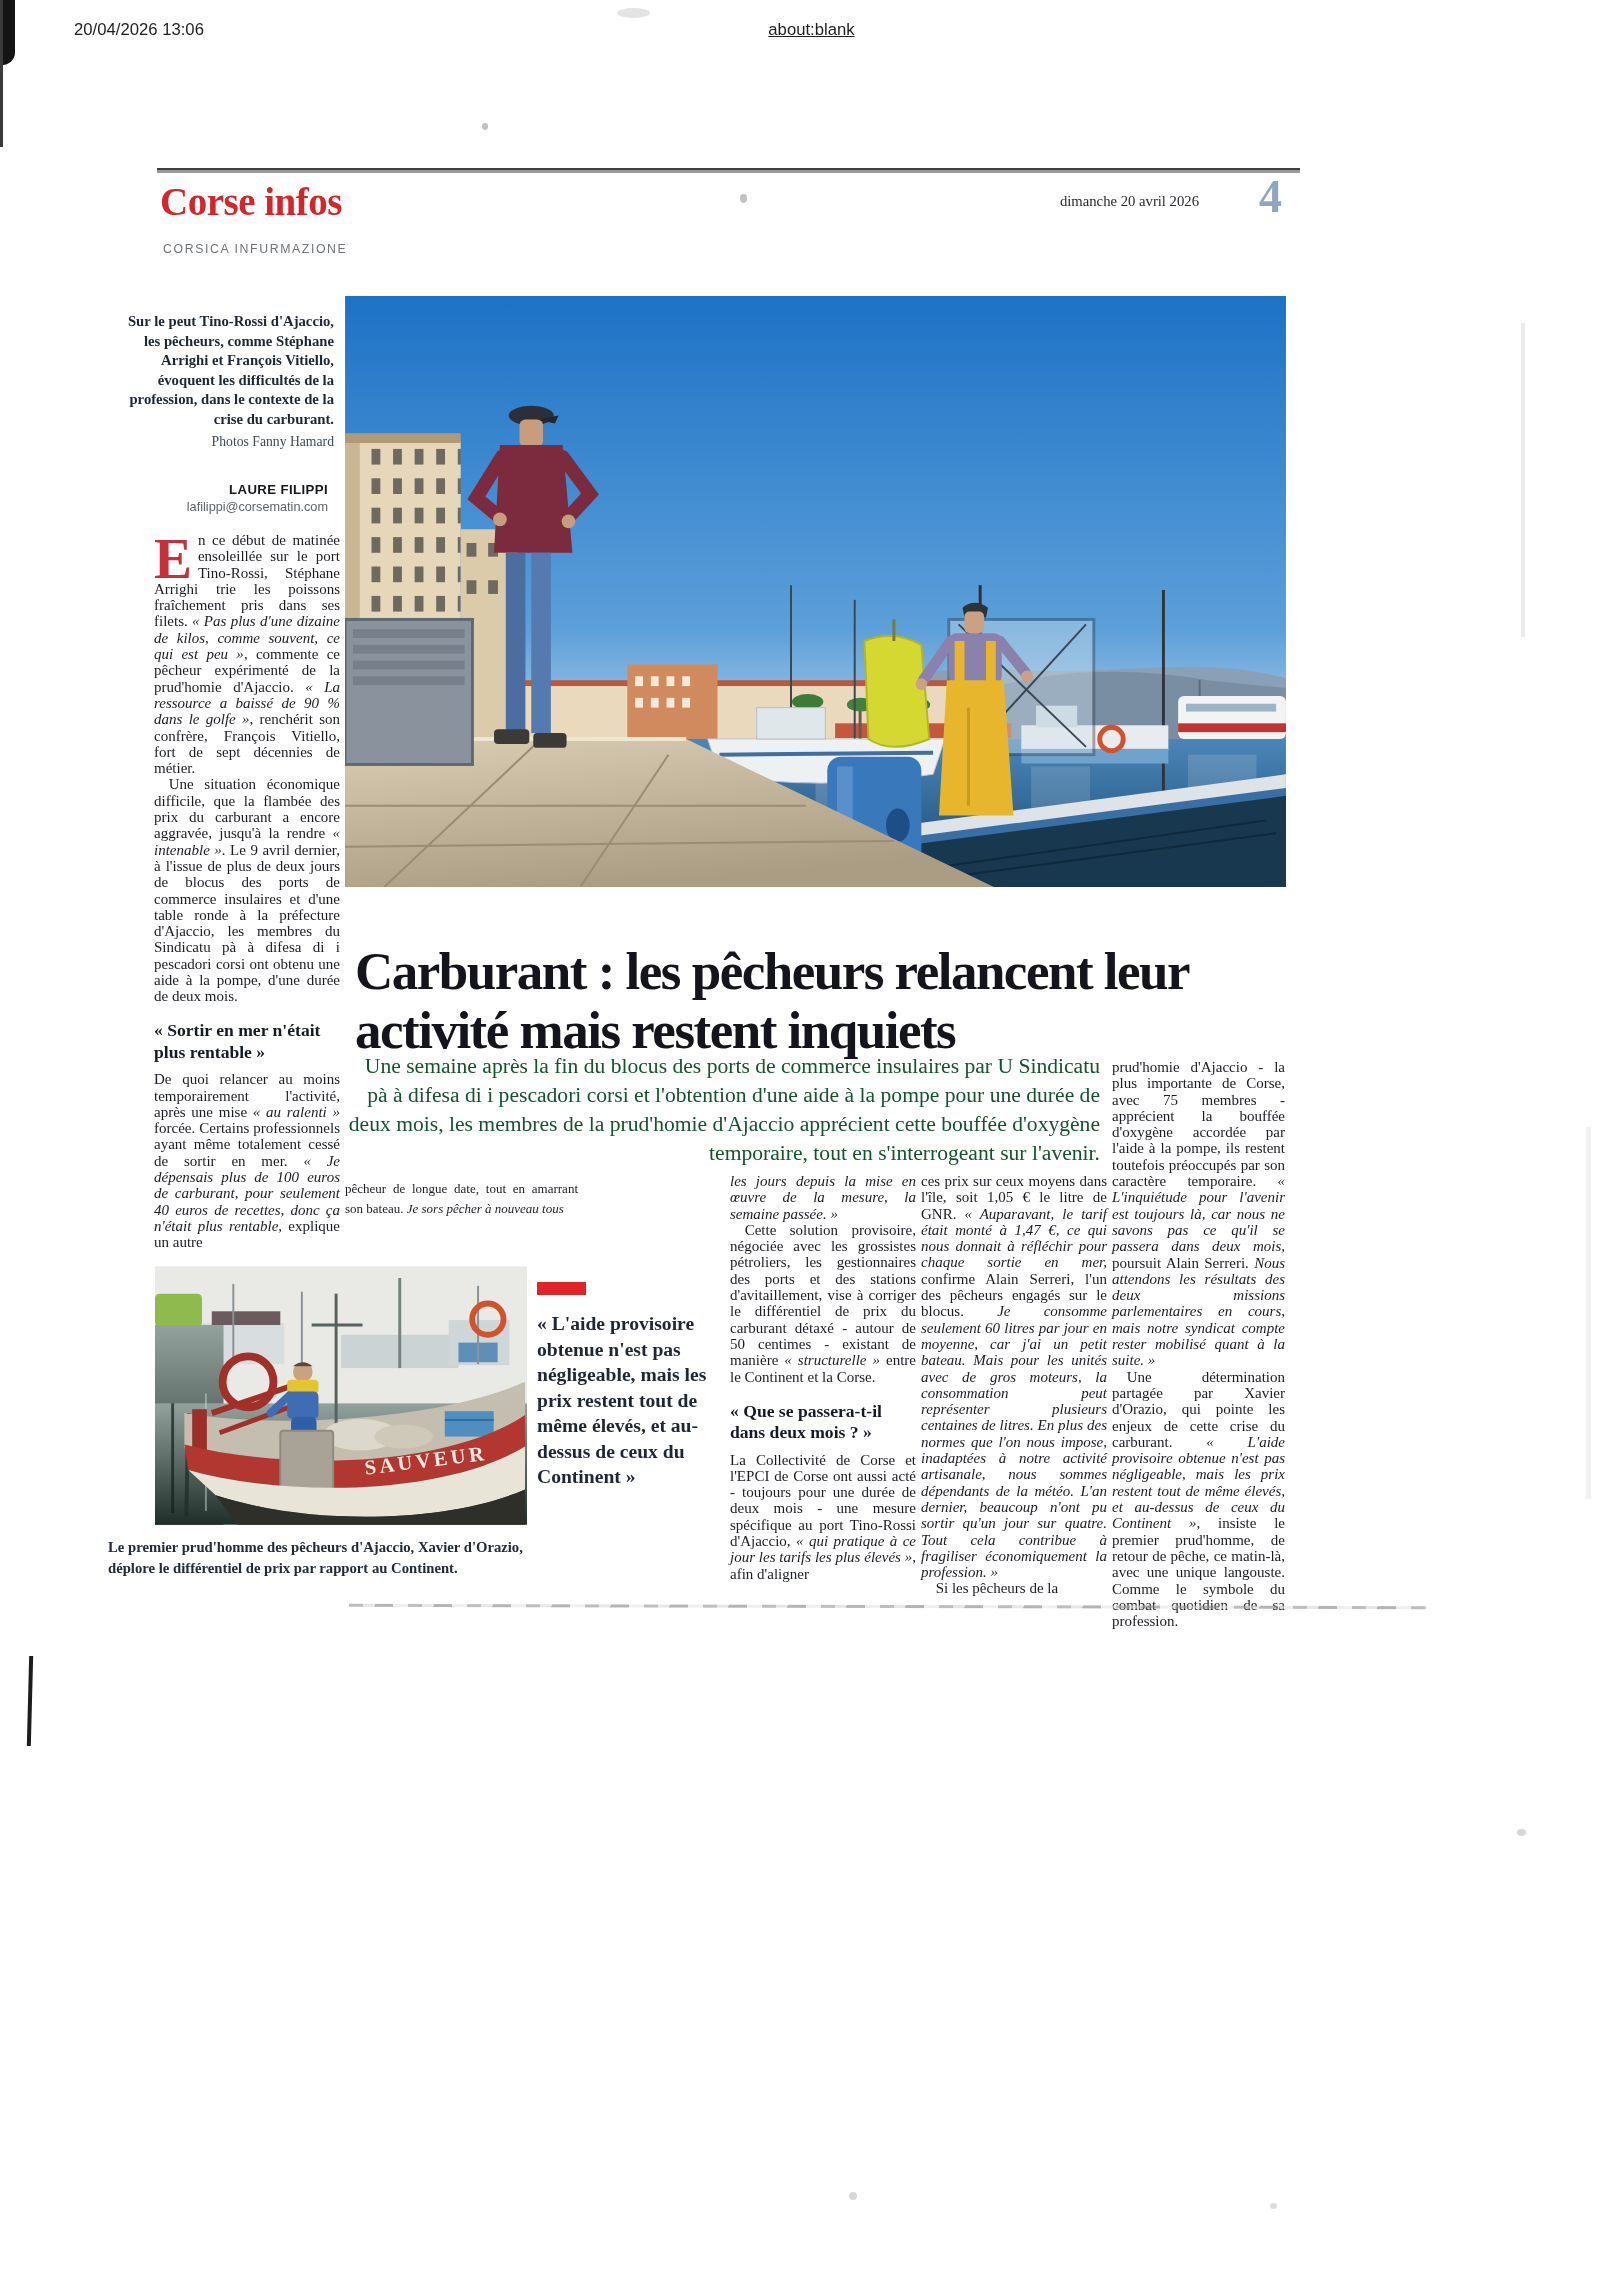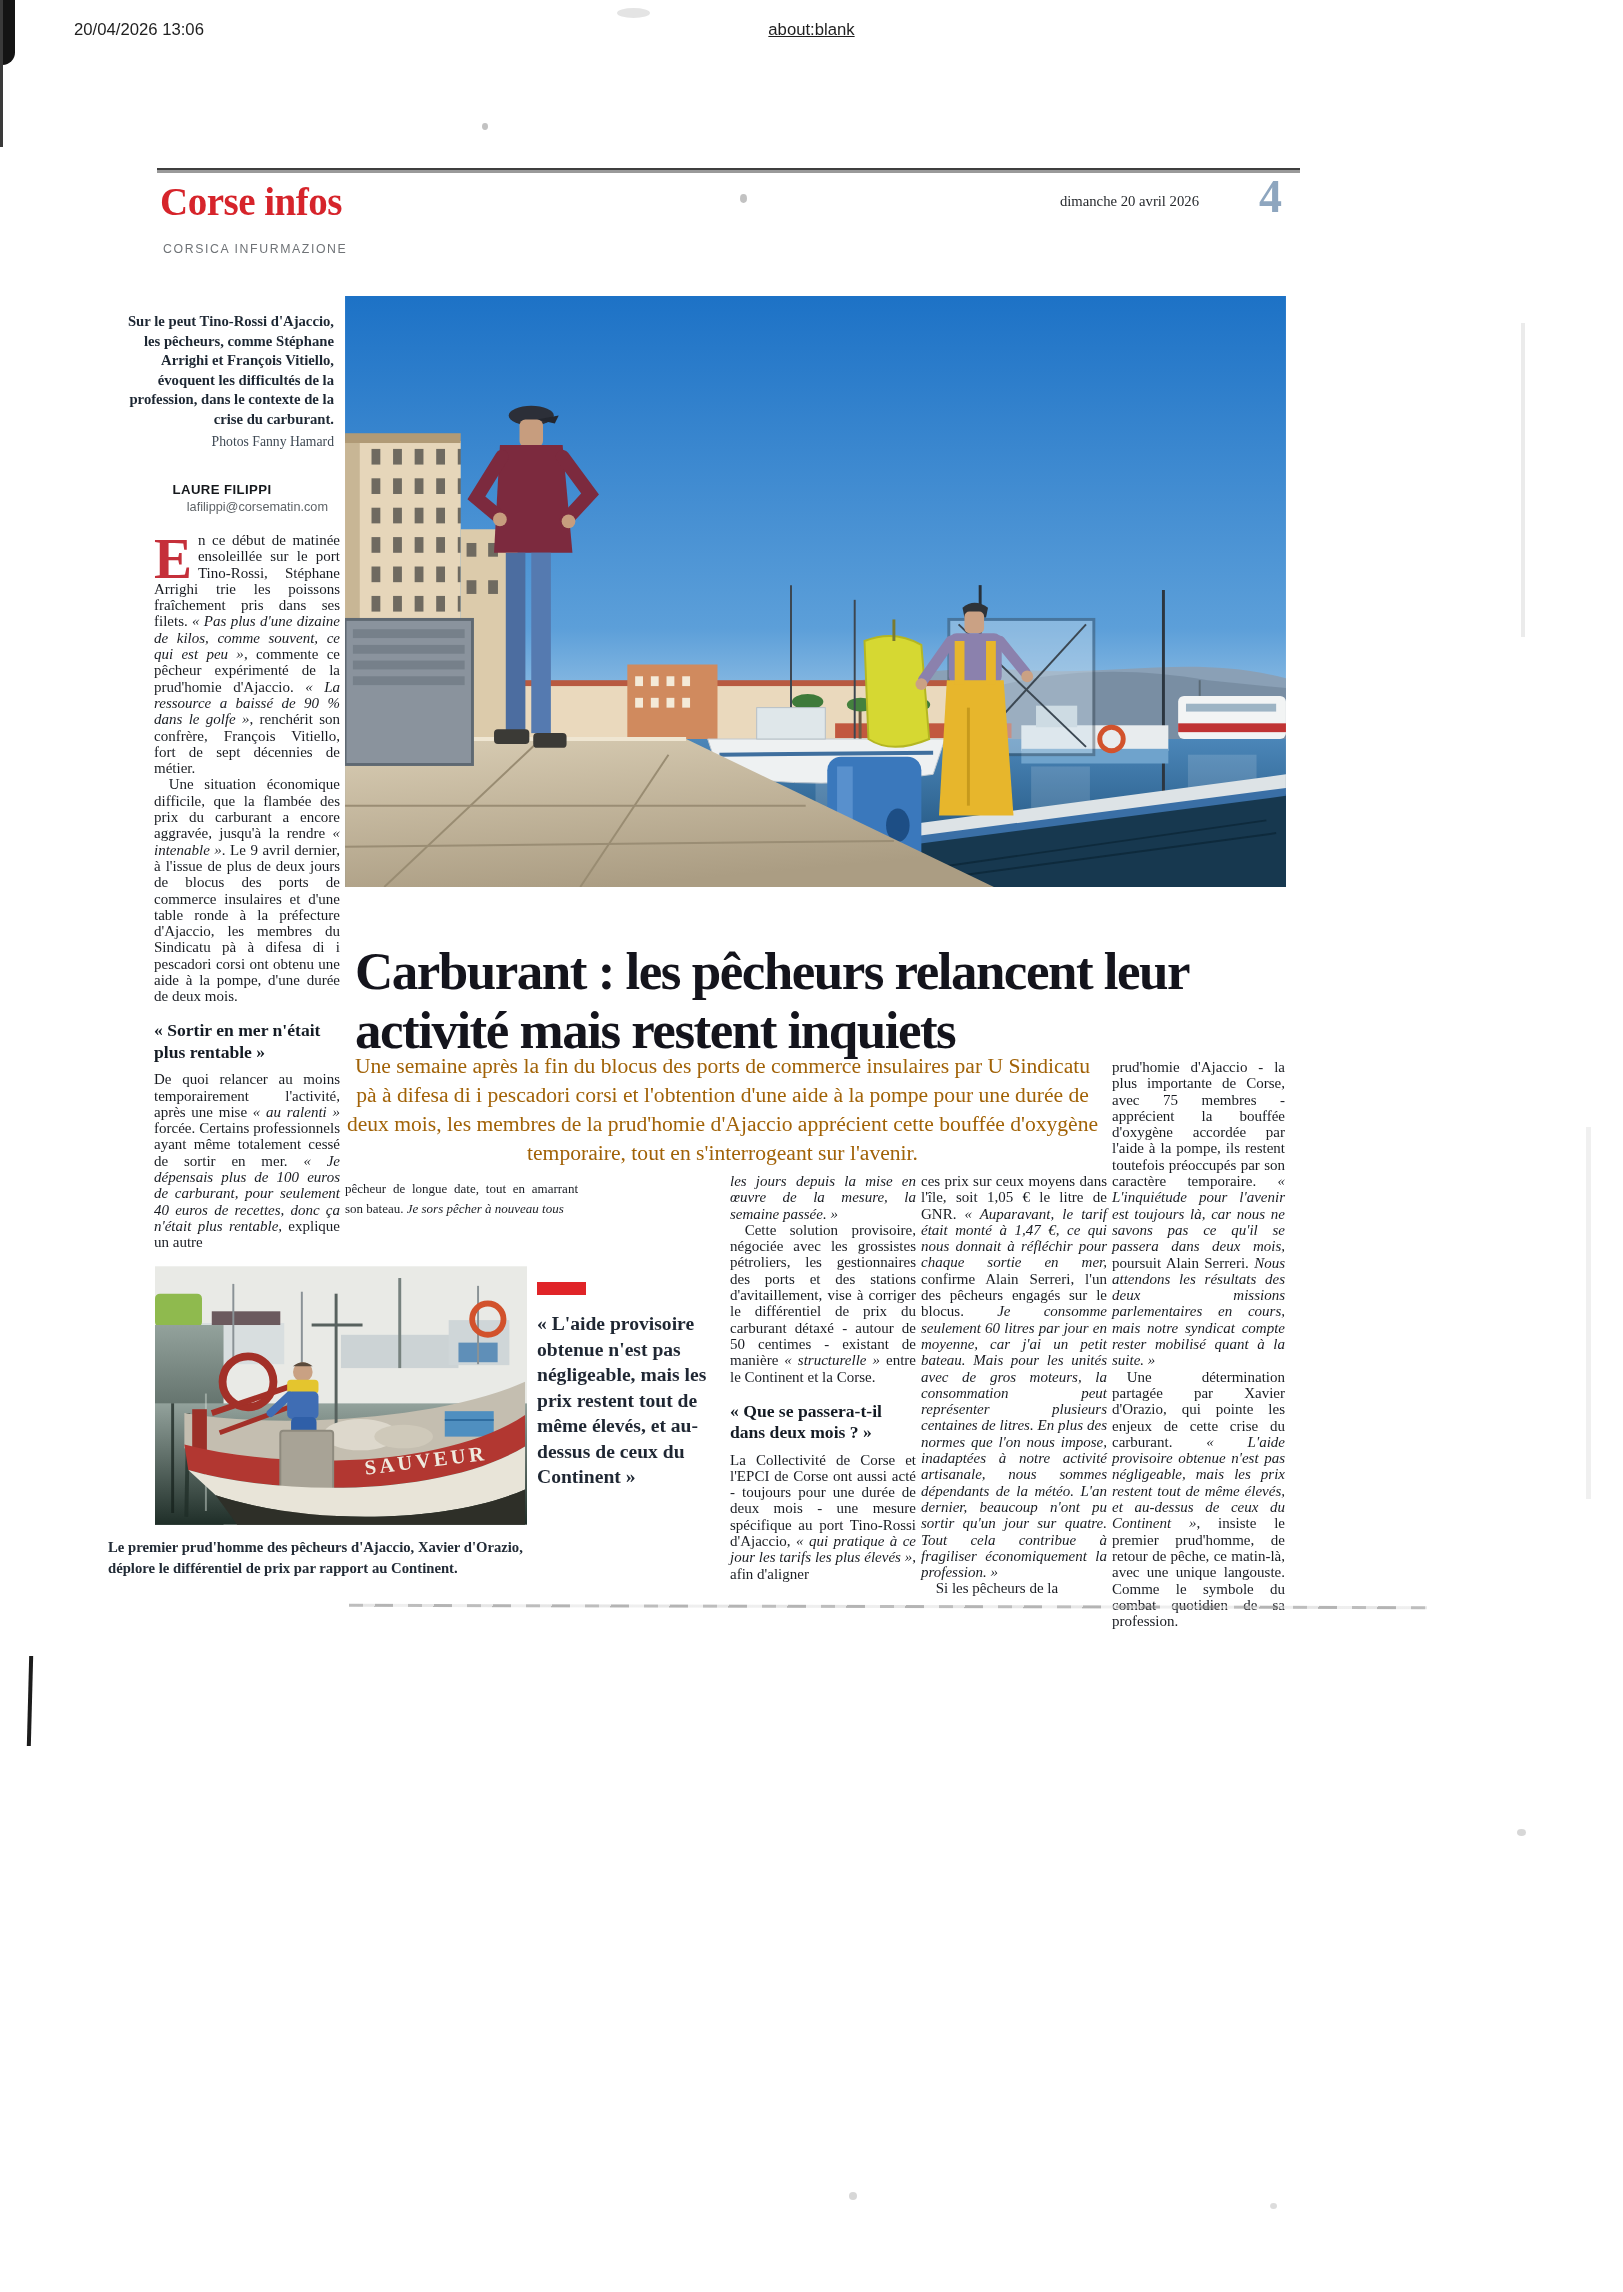--- a/index.html
+++ b/index.html
@@ -16,37 +16,37 @@
     background:linear-gradient(#3f3f3f 0 40%,#9a9a9a 40% 100%);}
   .masthead-title{left:160px;top:179px;font:bold 39px "Liberation Serif",serif;color:#d6242b;letter-spacing:-0.5px;}
   .masthead-sub{left:163px;top:242px;font:12.3px "Liberation Sans",sans-serif;color:#6f7377;letter-spacing:1.6px;}
   .issue-date{left:1010px;top:193px;width:189px;text-align:right;font:14.7px "Liberation Serif",serif;color:#26292d;}
   .page-number{left:1259px;top:170px;font:bold 46px "Liberation Serif",serif;color:#8ea6bf;}
   
   .lead-caption{left:116px;top:312px;width:218px;text-align:right;
     font:bold 14.7px/19.6px "Liberation Serif",serif;color:#1d2733;}
   .lead-caption .credit{font-weight:normal;color:#3f4a55;font-size:13.7px;margin-top:2px;}
   .byline{left:116px;top:482px;width:212px;text-align:right;}
-  .byline .author{font:bold 13.2px "Liberation Sans",sans-serif;color:#15181c;letter-spacing:0.4px;text-align:center;}
+  .byline .author{font:bold 13.2px "Liberation Sans",sans-serif;color:#15181c;letter-spacing:0.4px;}
   .byline .email{font:12.7px "Liberation Sans",sans-serif;color:#5f6468;margin-top:2.9px;}
   .col{font:15px/16.3px "Liberation Serif",serif;color:#191c22;text-align:justify;}
   .col-left{left:154px;top:532px;width:186px;}
   .col-a{left:345px;top:1179px;width:233px;font-size:13px;line-height:19.6px;}
   .col-c{left:730px;top:1173px;width:186px;}
   .col-d{left:921px;top:1173px;width:186px;}
   .col-e{left:1112px;top:1059px;width:173px;}
   .para{margin:0;text-indent:14.7px;}
   .para.ni{text-indent:0;}
   .it{font-style:italic;}
   .subhead{margin:15.7px 0 7.8px;font:bold 17.6px/21.6px "Liberation Serif",serif;color:#141b24;text-align:left;}
   .dropcap{float:left;font:bold 57px/45px "Liberation Serif",serif;color:#c5303a;margin:3.9px 5.9px 0 0;}
   
   .headline{left:355px;top:942px;width:912px;font:bold 53px/59px "Liberation Serif",serif;
     color:#14141c;letter-spacing:-1.5px;}
-  .lede{left:345px;top:1052px;width:755px;font:21.6px/29px "Liberation Serif",serif;color:#a16207;text-align:center;}
+  .lede{left:345px;top:1052px;width:755px;font:21.6px/29px "Liberation Serif",serif;color:#14532d;text-align:right;}
   
   .pullquote{left:537px;top:1282px;width:198px;}
   .pq-bar{width:49px;height:12.7px;background:#e02428;}
   .pq-text{margin-top:16.7px;font:bold 19.6px/25.5px "Liberation Serif",serif;color:#1f2733;text-align:left;}
   
   .main-photo{left:345px;top:296px;width:941px;height:591px;}
   .photo2{left:155px;top:1266px;width:372px;height:259px;}
   .caption2{left:108px;top:1537px;width:427px;font:bold 14.7px/20.6px "Liberation Serif",serif;color:#222b36;text-align:left;}
   
   .end-rule{left:349px;top:1605px;width:1078px;height:2.9px;opacity:.65;transform:rotate(.12deg);

